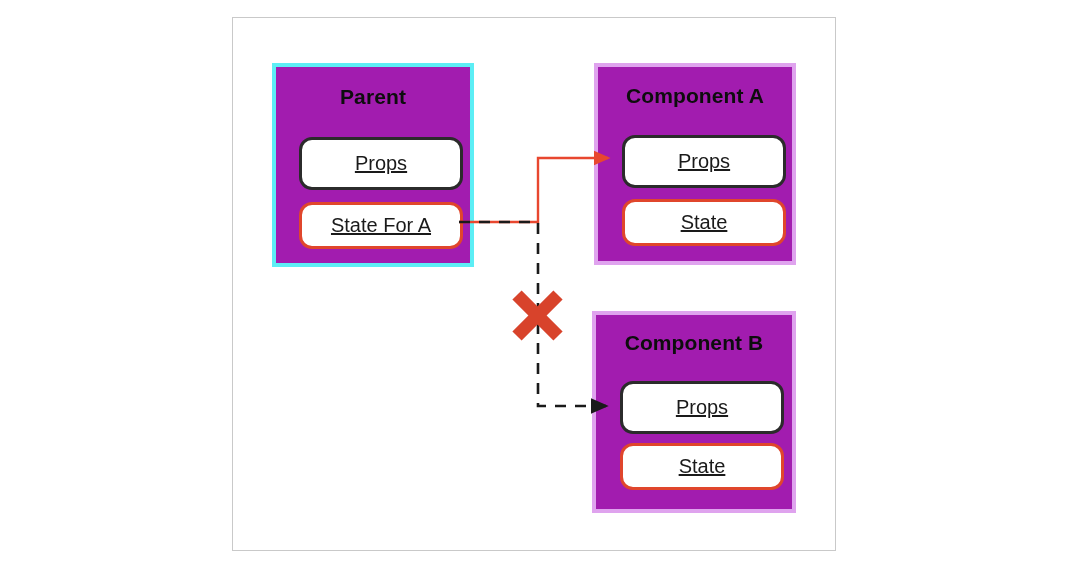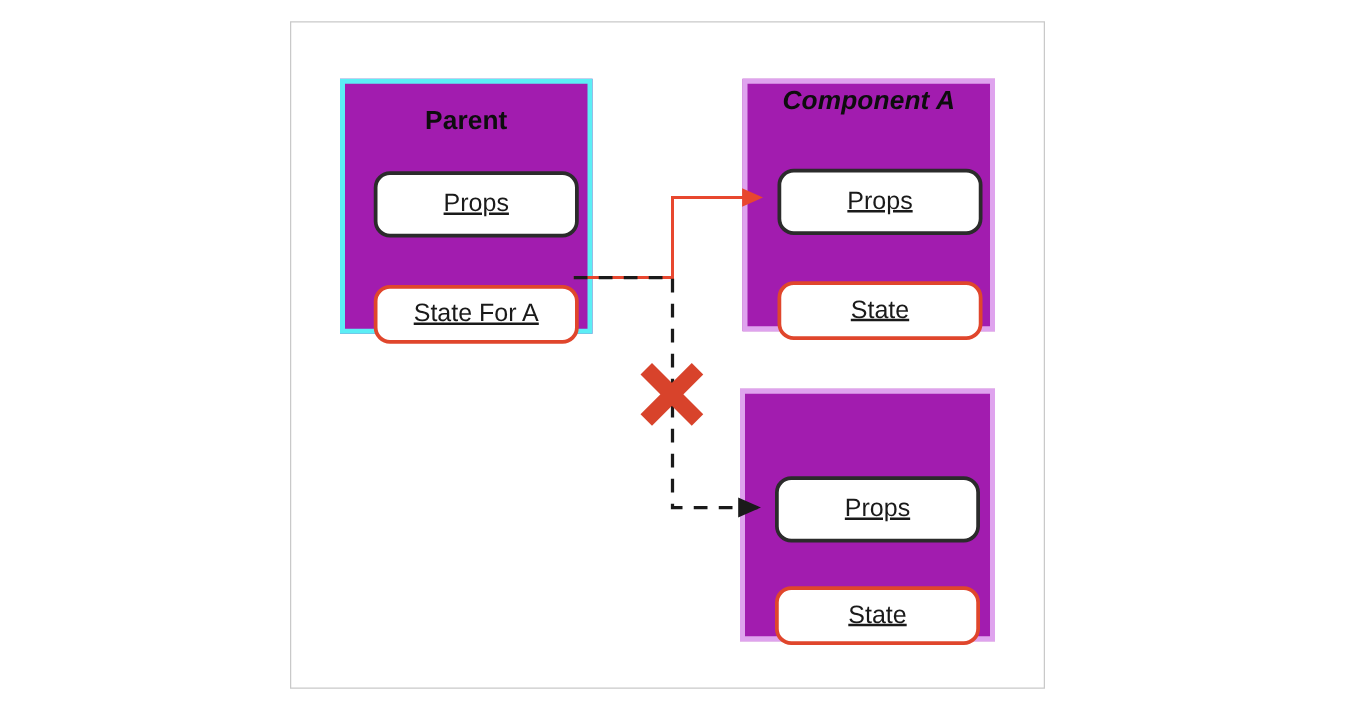--- a/index.html
+++ b/index.html
@@ -20,31 +20,31 @@
   .group{position:absolute;box-sizing:border-box;background:#a21caf;}
   .group.parent{left:272px;top:63px;width:202px;height:204px;border:4px solid #5CEEF5;}
   .group.compA{left:594px;top:63px;width:202px;height:202px;border:4px solid #DFA3EE;}
   .group.compB{left:592px;top:311px;width:204px;height:202px;border:4px solid #DFA3EE;}
 
   .group-title{
     position:absolute;left:0;width:100%;text-align:center;
     font-size:21px;font-weight:bold;color:#0d0d0d;letter-spacing:.1px;
   }
   .parent .group-title{top:18px;}
-  .compA .group-title{top:2px;font-style:italic;}
+  .compA .group-title{top:17px;}
   .compB .group-title{top:16px;}
 
   
   .pill{
     position:absolute;box-sizing:border-box;background:#ffffff;
     display:flex;align-items:center;justify-content:center;
     font-size:20px;color:#1a1a1a;border-radius:13px;text-decoration:underline;
   }
   .pill.dark{border:3.5px solid #2b2b2b;}
-  .pill.red{border:3.5px solid #E0462C;margin-top:26px;}
+  .pill.red{border:3.5px solid #E0462C;}
 
   
   .p-props{left:23px;top:70px;width:164px;height:53px;}
   .p-state{left:23px;top:135px;width:164px;height:47px;}
   
   .a-props{left:24px;top:68px;width:164px;height:53px;}
   .a-state{left:24px;top:132px;width:164px;height:47px;}
   
   .b-props{left:24px;top:66px;width:164px;height:53px;}
   .b-state{left:24px;top:128px;width:164px;height:47px;}
@@ -65,20 +65,21 @@
     <div class="pill red p-state">State For A</div>
   </div>
 
   <div class="group compA">
     <div class="group-title">Component A</div>
     <div class="pill dark a-props">Props</div>
     <div class="pill red a-state">State</div>
   </div>
 
   <div class="group compB">
+    <div class="group-title">Component B</div>
     <div class="pill dark b-props">Props</div>
     <div class="pill red b-state">State</div>
   </div>
 
   <svg class="wires" viewBox="0 0 1080 572">
     <defs>
       <marker id="arrow-red" viewBox="0 0 10 10" refX="8.5" refY="5" markerWidth="7" markerHeight="7" orient="auto-start-reverse">
         <path d="M 0 0.6 L 10 5 L 0 9.4 z" fill="#E8472F"></path>
       </marker>
       <marker id="arrow-black" viewBox="0 0 10 10" refX="8.5" refY="5" markerWidth="7" markerHeight="7" orient="auto-start-reverse">

